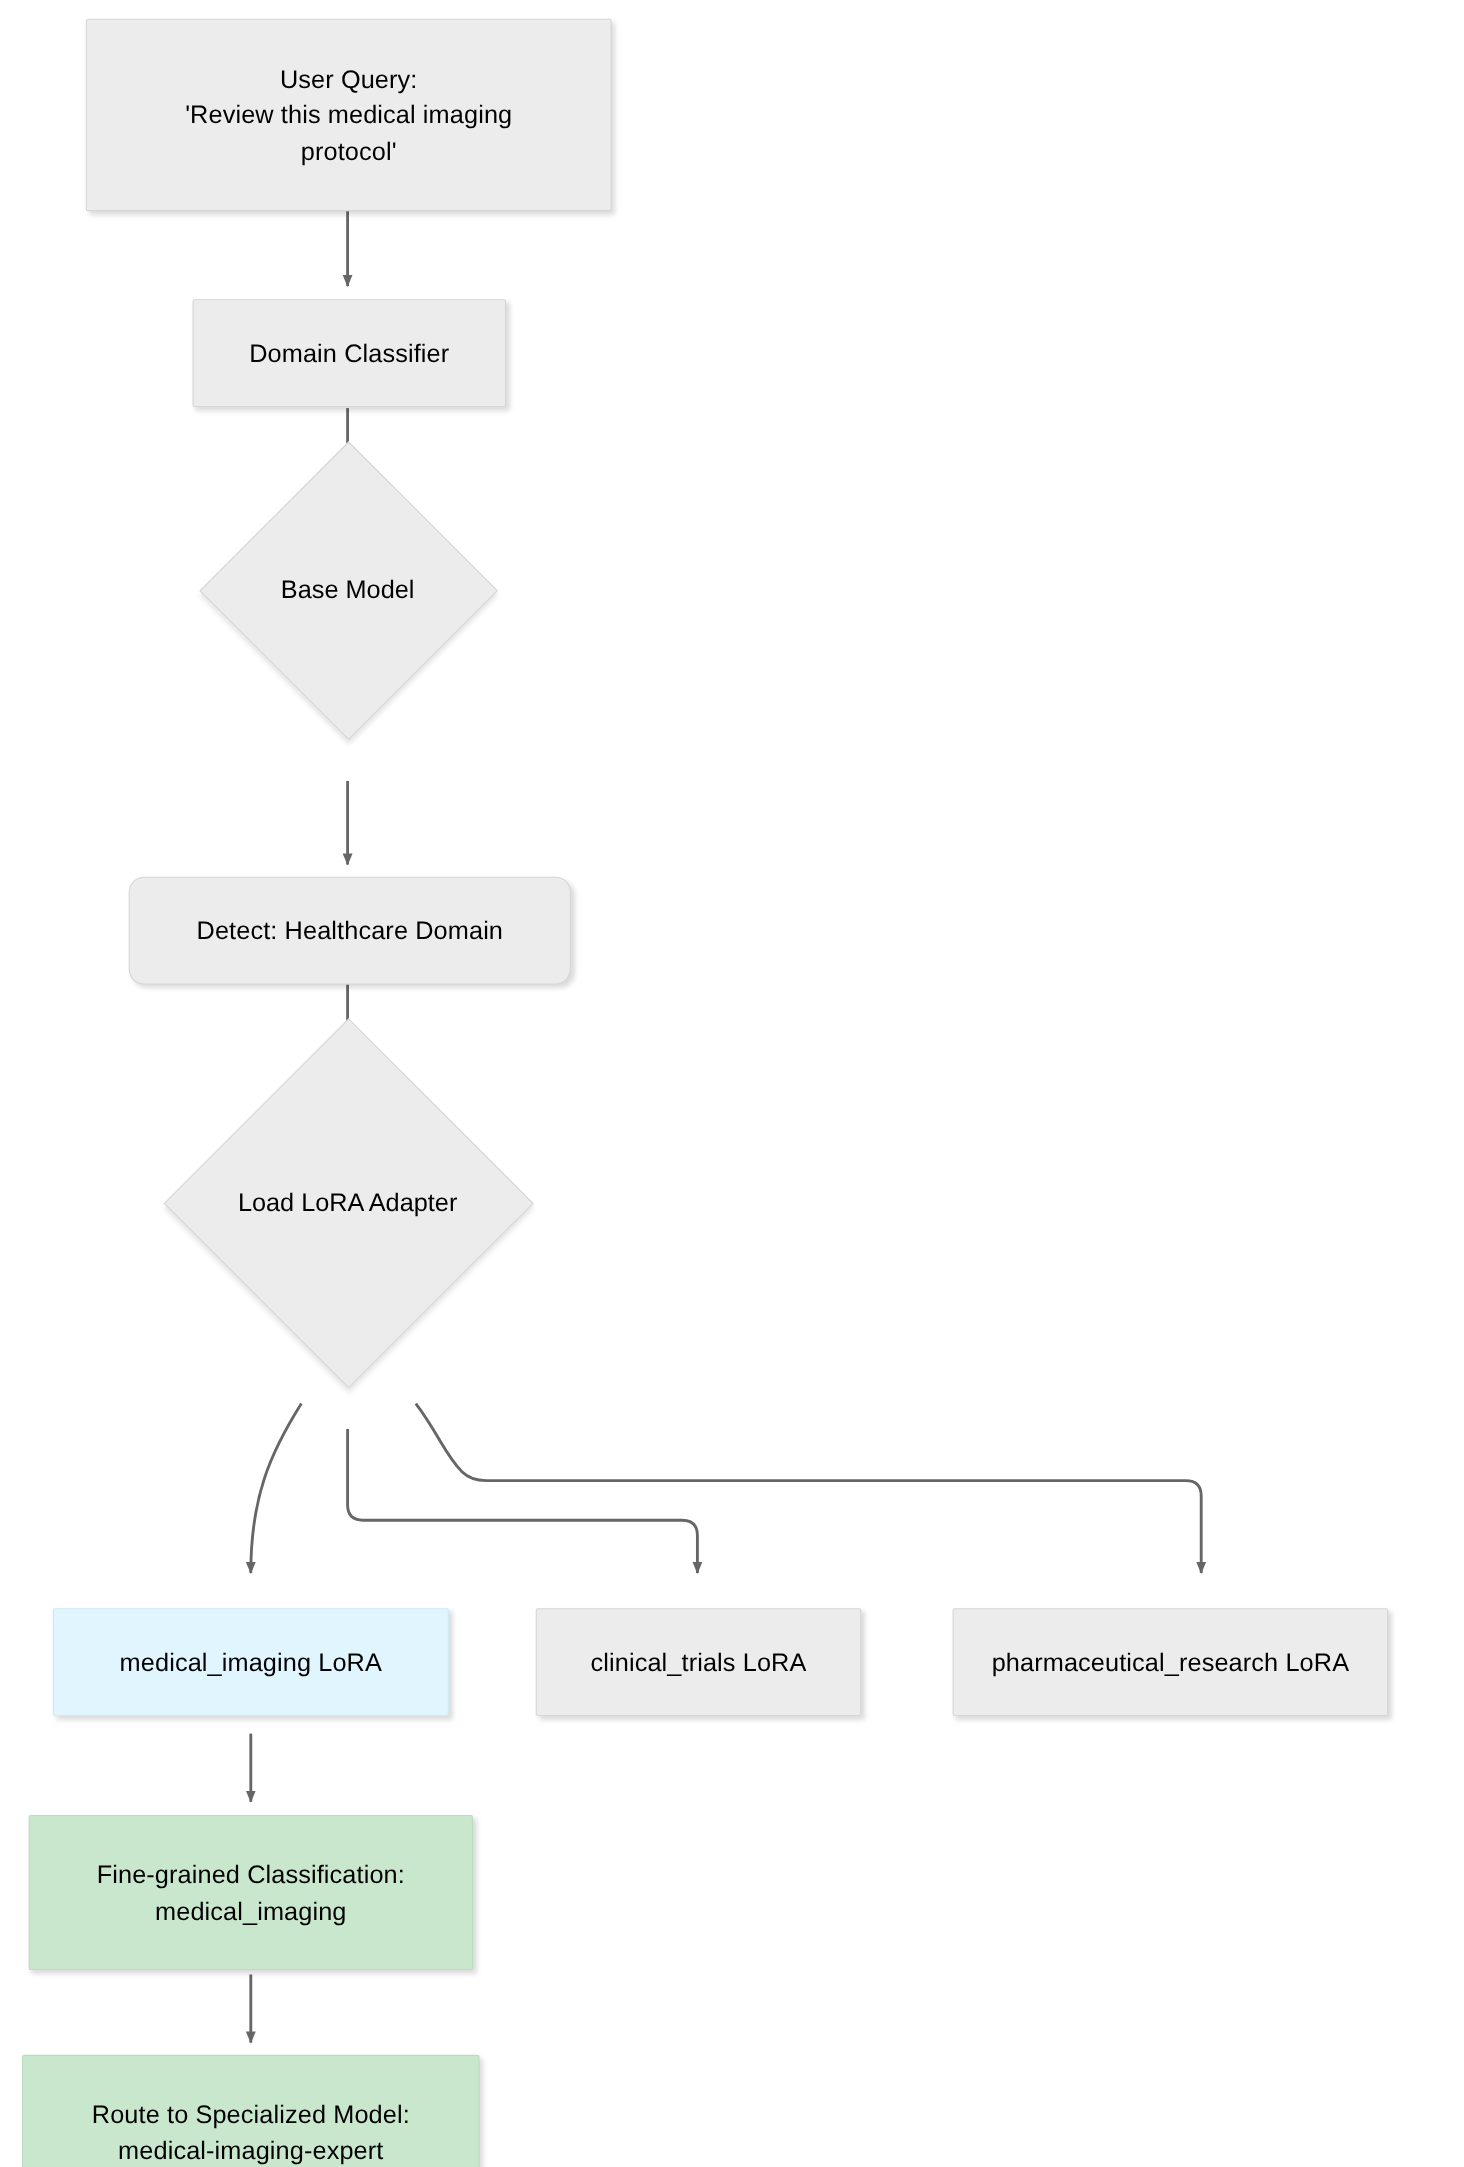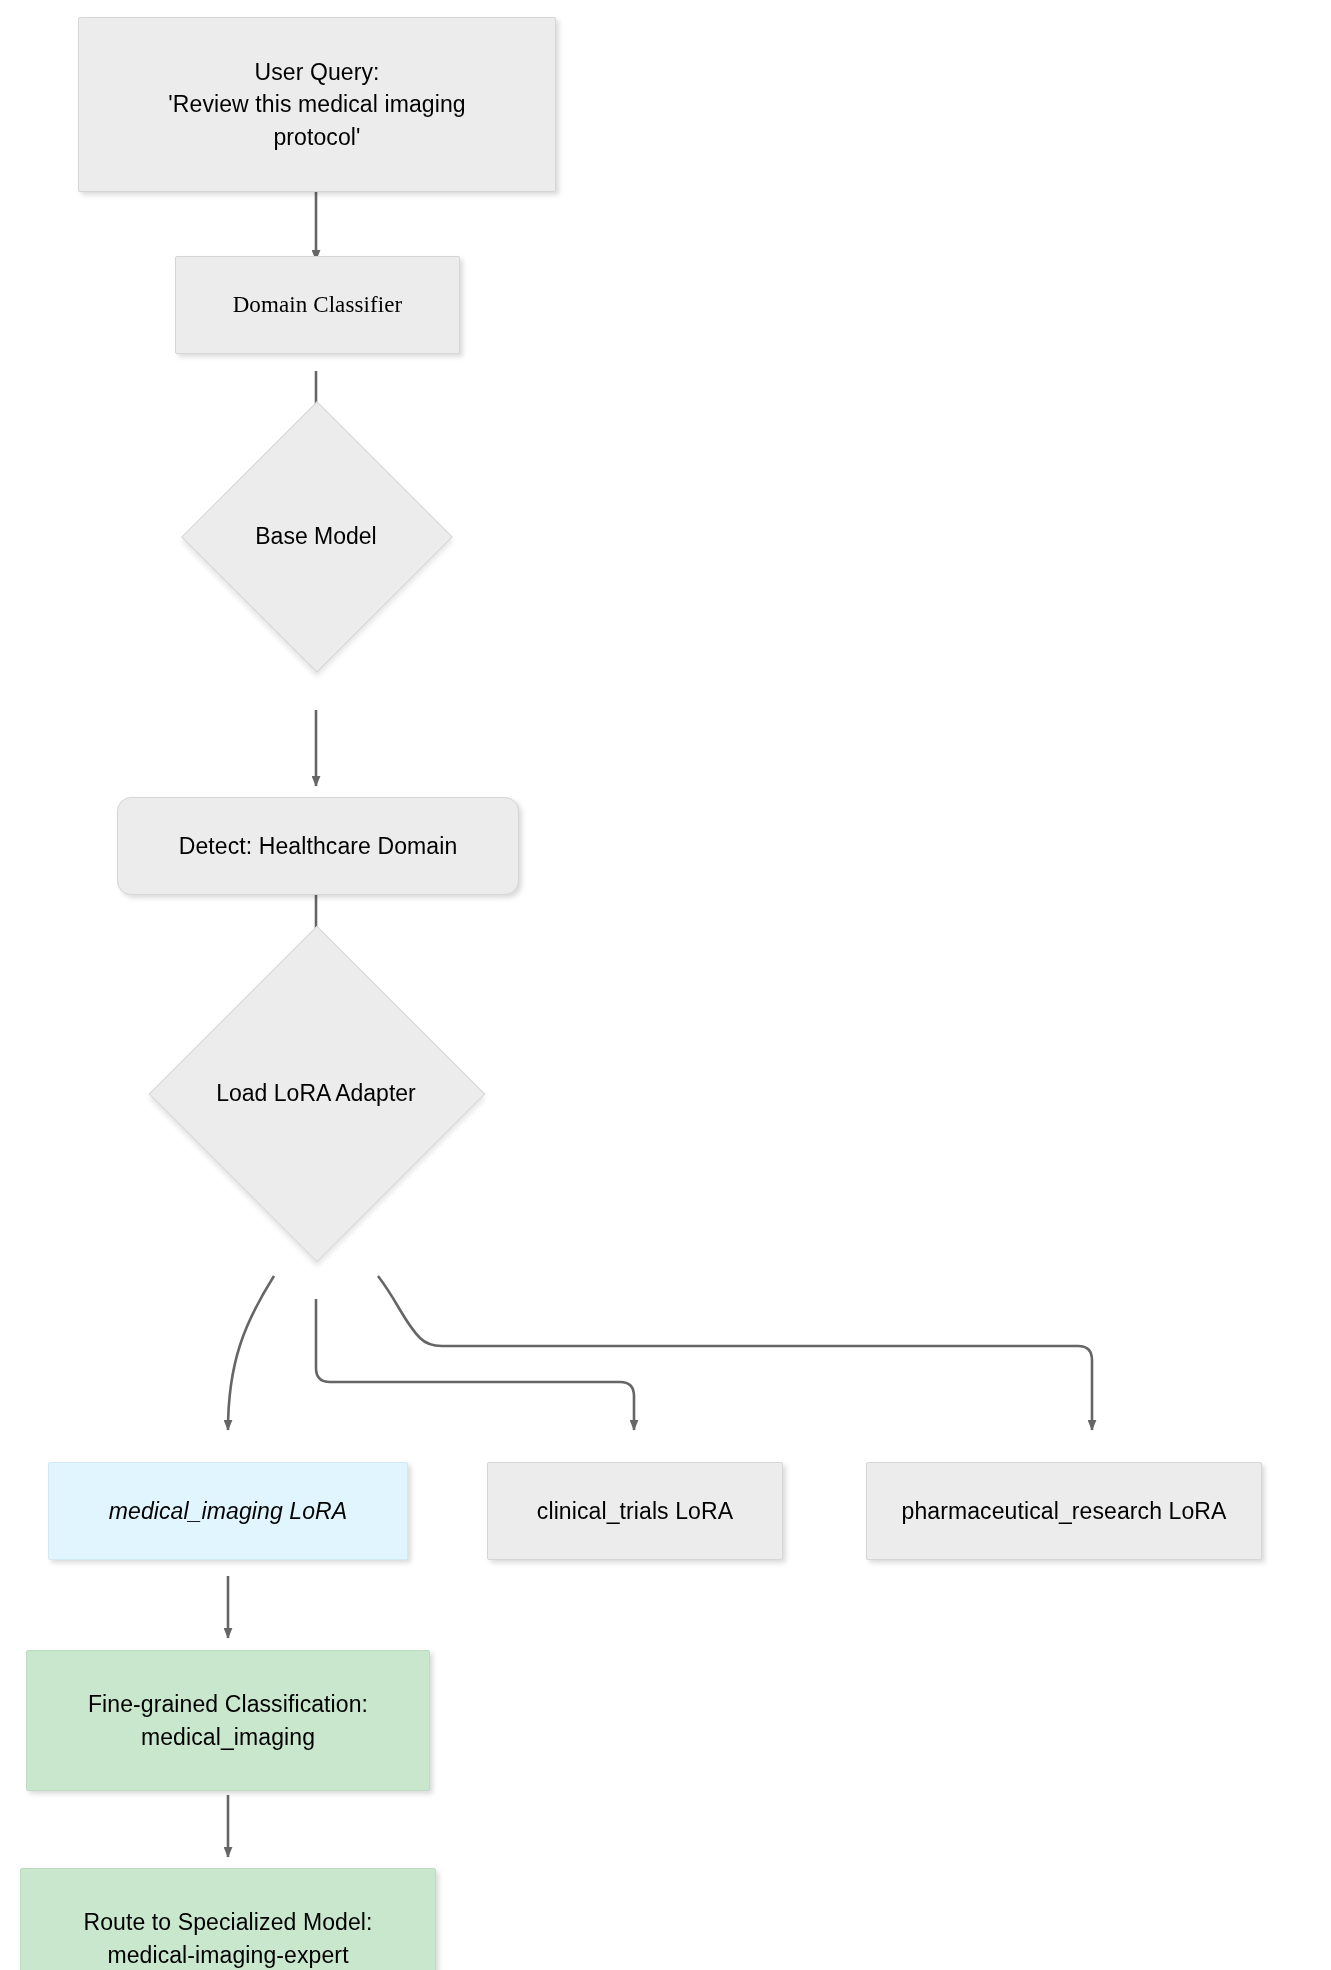--- a/index.html
+++ b/index.html
@@ -7,21 +7,21 @@
   body{width:1331px;height:1970px;position:relative;overflow:hidden;
        font-family:"Liberation Sans","DejaVu Sans",sans-serif;}
   #canvas{position:absolute;inset:0;}
   svg#edges{position:absolute;left:0;top:0;width:1331px;height:1970px;pointer-events:none;}
 
   .node{position:absolute;box-sizing:border-box;display:flex;align-items:center;
         justify-content:center;text-align:center;color:#000000;
         font-size:23px;line-height:1.42;letter-spacing:.1px;}
   .rect{background:#ececec;border:1px solid #d6d6d6;border-radius:2px;
         box-shadow:3px 3px 5px rgba(0,0,0,.14);padding:6px 14px;}
-  .rect.blue{background:#e1f5fe;border-color:#cfe9f5;font-style:italic;}
+  .rect.blue{background:#e1f5fe;border-color:#cfe9f5;}
   .rect.green{background:#c9e7cd;border-color:#bcdcc1;}
   .diamond-wrap{position:absolute;}
   .diamond-shape{position:absolute;left:0;top:0;width:100%;height:100%;
         background:#ececec;border:1px solid #d6d6d6;
         transform:rotate(45deg);
         box-shadow:3px 3px 5px rgba(0,0,0,.10);}
   .diamond-label{position:absolute;left:0;top:0;width:100%;height:100%;
         display:flex;align-items:center;justify-content:center;
         font-size:23px;color:#000;white-space:nowrap;}
   .lbl{display:block;}
@@ -51,21 +51,21 @@
   </svg>
 
   <div class="node rect" style="left:78px;top:17px;width:478px;height:175px;">
     <div>
       <span class="lbl">User Query:</span>
       <span class="lbl">'Review this medical imaging</span>
       <span class="lbl">protocol'</span>
     </div>
   </div>
 
-  <div class="node rect" style="left:175px;top:256px;width:285px;height:98px;font-family:Liberation Serif, serif;">
+  <div class="node rect" style="left:175px;top:272px;width:285px;height:98px;">
     <div>
       <span class="lbl">Domain Classifier</span>
     </div>
   </div>
 
   <div class="diamond-wrap" style="left:221px;top:441px;width:190px;height:190px;">
     <div class="diamond-shape"></div>
     <div class="diamond-label">
       <span class="lbl">Base Model</span>
     </div>

